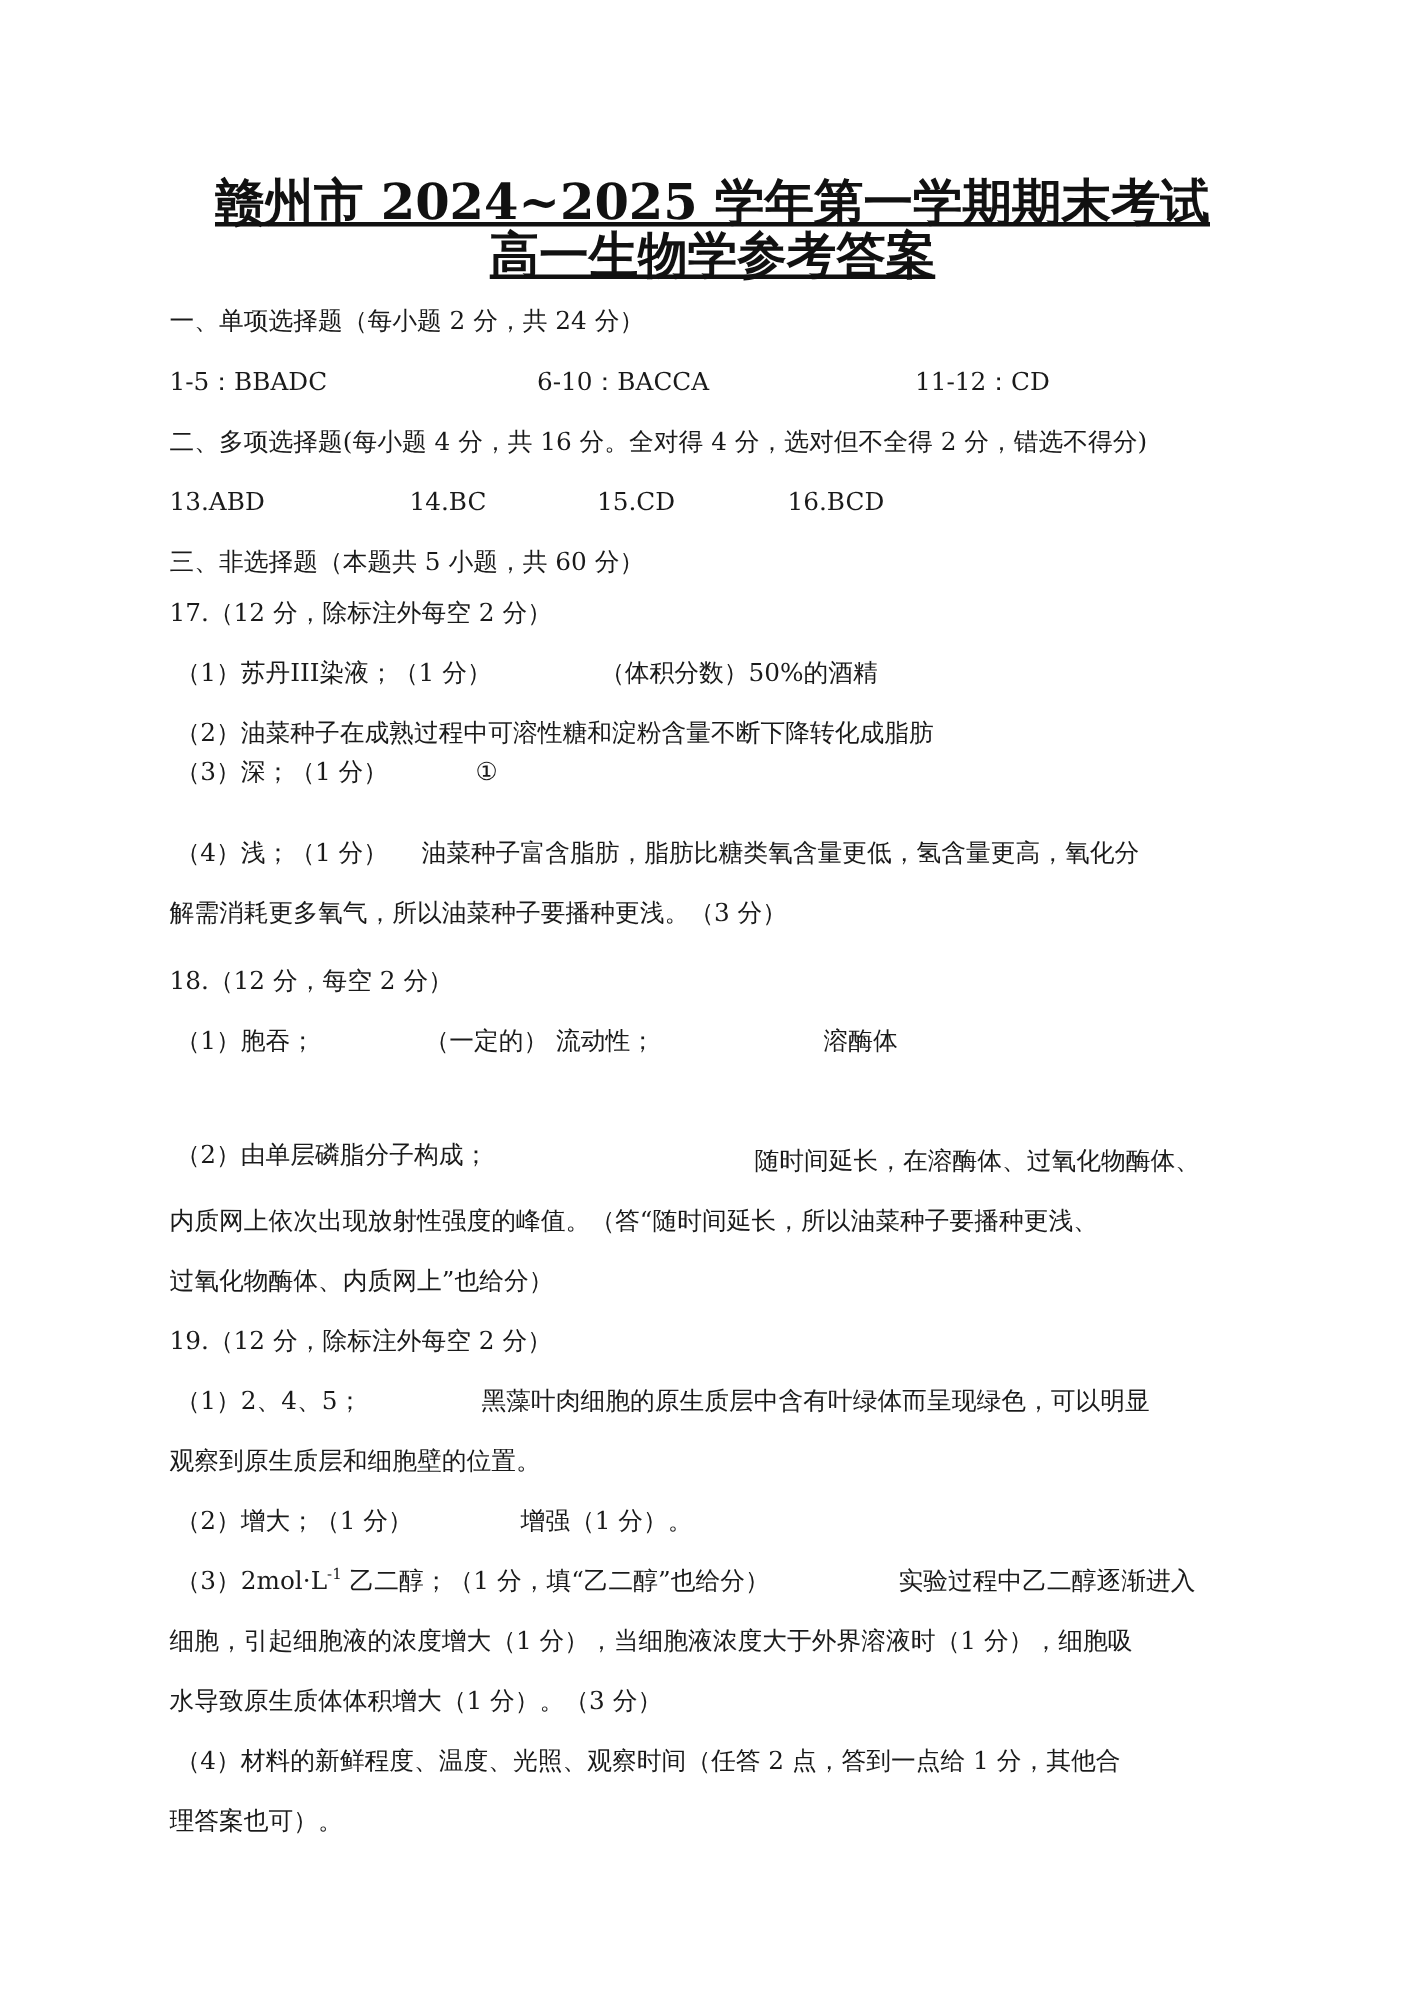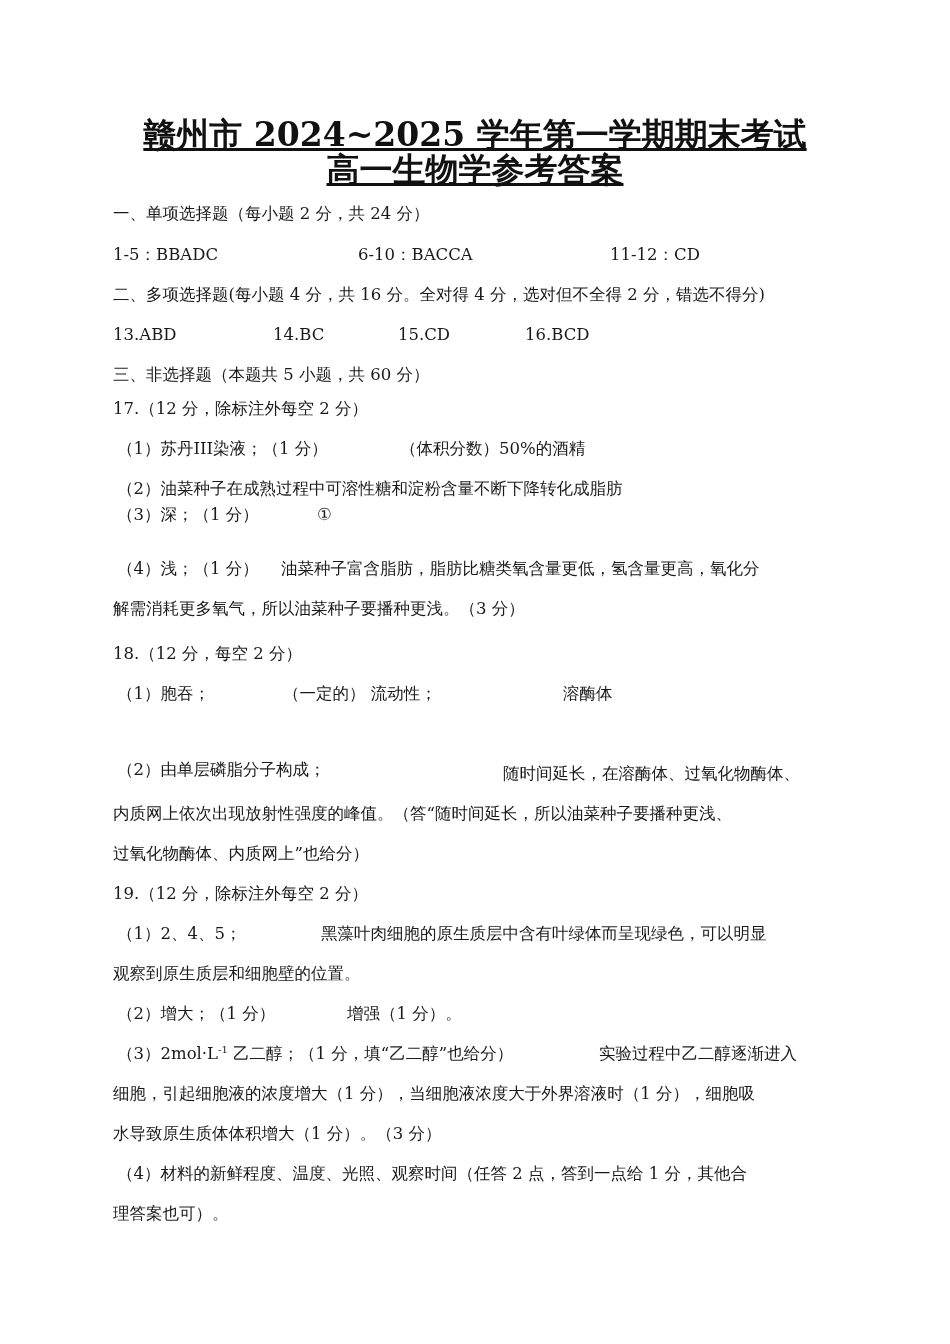--- a/index.html
+++ b/index.html
@@ -53,21 +53,21 @@
   <div class="line ind" style="top:558px; width:720px; height:22px;">
     <span class="seg" style="left:0">（4）浅；（1 分）</span>
     <span class="seg" style="left:164px">油菜种子富含脂肪，脂肪比糖类氧含量更低，氢含量更高，氧化分</span>
   </div>
   <div class="line" style="top:598px">解需消耗更多氧气，所以油菜种子要播种更浅。（3 分）</div>
 
   <div class="line" style="top:643px">18.（12 分，每空 2 分）</div>
   <div class="line ind" style="top:683px; width:720px; height:22px;">
     <span class="seg" style="left:0">（1）胞吞；</span>
     <span class="seg" style="left:166px">（一定的） 流动性；</span>
-    <span class="seg" style="left:446px">溶酶体</span>
+    <span class="seg" style="left:432px">溶酶体</span>
   </div>
   <div class="line ind" style="top:759px">（2）由单层磷脂分子构成；</div>
   <div class="line ind" style="top:763px; width:720px; height:22px;">
     <span class="seg" style="left:386px">随时间延长，在溶酶体、过氧化物酶体、</span>
   </div>
   <div class="line" style="top:803px">内质网上依次出现放射性强度的峰值。（答“随时间延长，所以油菜种子要播种更浅、</div>
   <div class="line" style="top:843px">过氧化物酶体、内质网上”也给分）</div>
 
   <div class="line" style="top:883px">19.（12 分，除标注外每空 2 分）</div>
   <div class="line ind" style="top:923px; width:720px; height:22px;text-align:right;">

